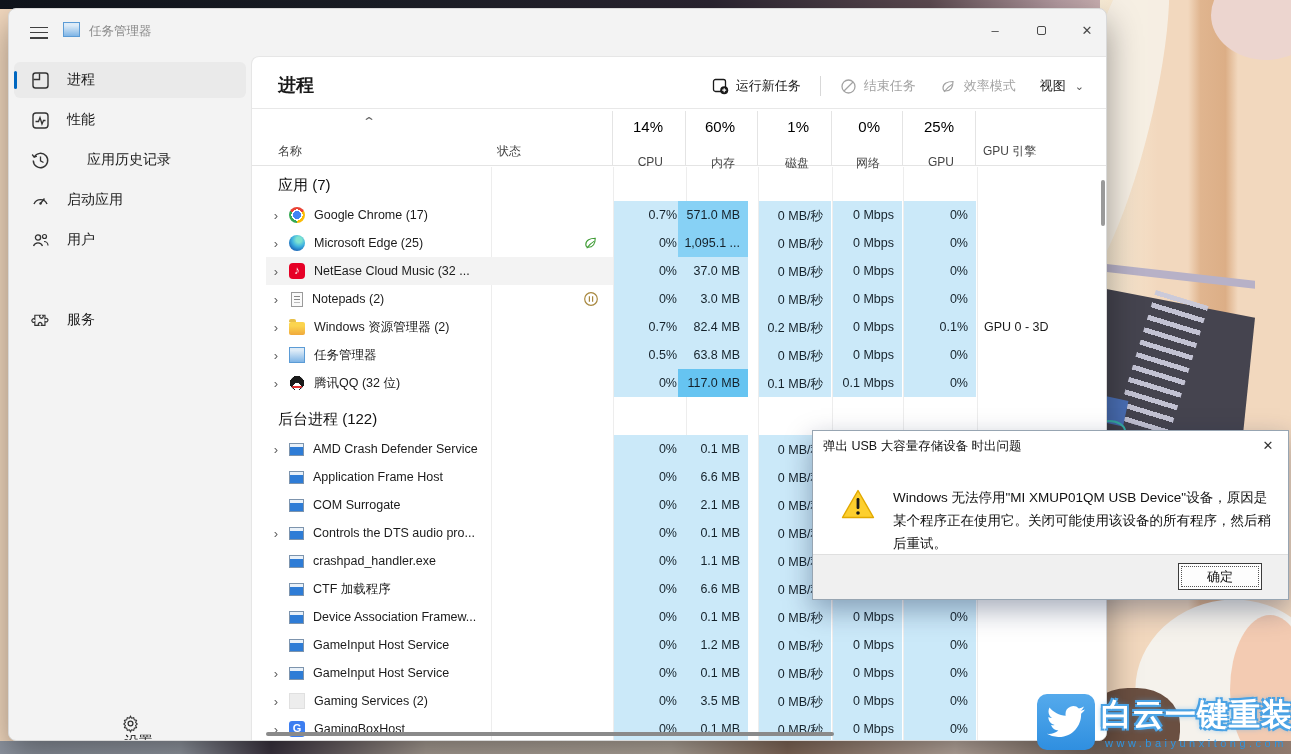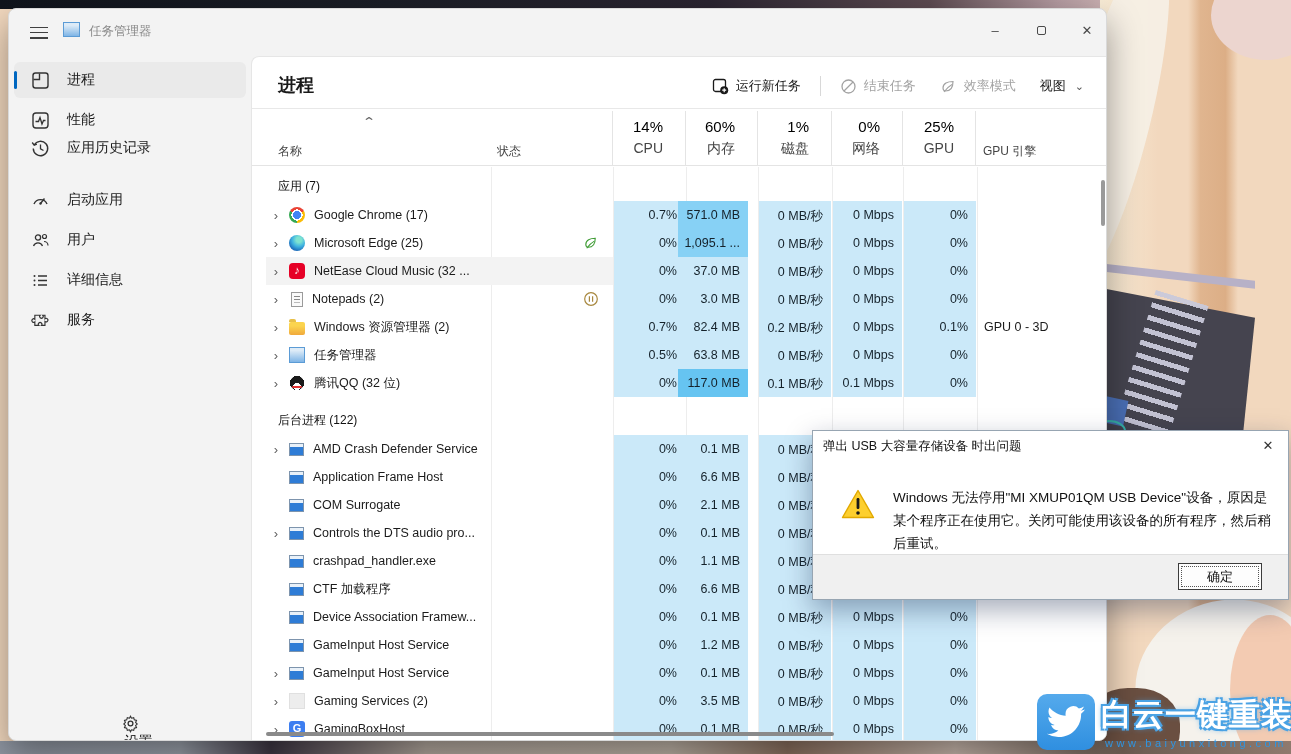--- a/index.html
+++ b/index.html
@@ -67,28 +67,28 @@
 
   .hdr-sep { position:absolute; left:0; top:51px; width:100%; height:1px; background:#e8e8e8; }
 
   
   .colhead { position:absolute; left:0; top:52px; width:857px; height:57px; border-bottom:1px solid #e4e4e4; }
   .sort-chev { position:absolute; left:112px; top:6px; font-size:12px; color:#666; transform:scaleX(1.4); }
   .ch-name { position:absolute; left:26px; top:34px; font-size:12px; color:#454545; }
   .ch-status { position:absolute; left:245px; top:34px; font-size:12px; color:#454545; }
   .ch-num { position:absolute; top:9px; text-align:right; }
   .ch-num .pct { display:block; font-size:15px; color:#000; }
-  .ch-num .lbl { display:block; font-size:14px; color:#454545; margin-top:5px; }
+  .ch-num .lbl { display:block; font-size:12px; color:#454545; margin-top:20px; }
   .ch-engine { position:absolute; left:731px; top:34px; font-size:12px; color:#454545; }
   .ch-vline { position:absolute; top:2px; height:54px; width:1px; background:#e4e4e4; }
 
   
   .tbody { position:absolute; left:14px; top:110px; width:836px; height:622px; overflow:hidden; }
   .grid-line { position:absolute; top:0; bottom:0; width:1px; background:#ededed; }
-  .group-h { position:relative; height:34px; display:flex; align-items:flex-end; padding:1px 0 6px 12px; font-size:12px; color:#111; }
+  .group-h { position:relative; height:34px; display:flex; align-items:flex-end; padding:1px 0 6px 12px; font-size:15px; color:#111; }
   .group-h.second { margin-top:8px; height:30px; }
   .prow { position:relative; height:28px; }
   .cell { position:absolute; top:0; height:28px; font-size:12.5px; color:#1b1b1b; }
   .c-name { left:0; width:225px; display:flex; align-items:center; }
   .c-status { left:225px; width:122px; }
   .prow.hover .c-name, .prow.hover .c-status { background:#f3f3f3; }
   .chev { width:20px; text-align:center; font-size:13px; color:#5f5f5f; flex:0 0 auto; }
   .nochev { width:20px; flex:0 0 auto; }
   .pic { position:relative; width:16px; height:16px; margin:0 9px 0 3px; flex:0 0 auto; }
   .pname { white-space:nowrap; overflow:hidden; }
@@ -191,21 +191,21 @@
     </div>
     <div class="side-item" style="top:47px;">
       <span class="side-ic">
           <svg viewBox="0 0 19 19">
             <rect x="2" y="2" width="15" height="15" rx="3" fill="none" stroke="#333" stroke-width="1.4"></rect>
             <path d="M4.5 10.5 L7.5 10.5 9 6.5 11 13 12.5 9.5 14.5 9.5" fill="none" stroke="#333" stroke-width="1.3"></path>
           </svg>
         </span>
       <span class="side-label">性能</span>
     </div>
-    <div class="side-item" style="top:75px;">
+    <div class="side-item" style="top:87px;gap:20px;">
       <span class="side-ic">
           <svg viewBox="0 0 19 19">
             <path d="M3.2 6 A7.2 7.2 0 1 1 2.3 9.5" fill="none" stroke="#333" stroke-width="1.4"></path>
             <path d="M1.2 3.5 L3.2 6.2 5.9 5.2" fill="none" stroke="#333" stroke-width="1.3"></path>
             <path d="M9.5 5.5 V9.8 L12.5 11.5" fill="none" stroke="#333" stroke-width="1.3"></path>
           </svg>
         </span>
       <span class="side-label">应用历史记录</span>
     </div>
     <div class="side-item" style="top:167px;">
@@ -221,31 +221,20 @@
     </div>
     <div class="side-item" style="top:127px;">
       <span class="side-ic">
           <svg viewBox="0 0 19 19">
             <path d="M3 13 A7 7 0 0 1 16 13" fill="none" stroke="#333" stroke-width="1.4"></path>
             <path d="M9.5 12.5 L13.5 7.5" stroke="#333" stroke-width="1.4"></path>
             <circle cx="9.5" cy="12.5" r="1.2" fill="#333"></circle>
           </svg>
         </span>
       <span class="side-label">启动应用</span>
-    </div>
-    <div class="side-item" style="top:207px;">
-      <span class="side-ic">
-          <svg viewBox="0 0 19 19">
-            <circle cx="3.5" cy="5" r="1" fill="#333"></circle>
-            <circle cx="3.5" cy="9.5" r="1" fill="#333"></circle>
-            <circle cx="3.5" cy="14" r="1" fill="#333"></circle>
-            <path d="M7 5 H16 M7 9.5 H16 M7 14 H16" stroke="#333" stroke-width="1.3"></path>
-          </svg>
-        </span>
-      <span class="side-label">详细信息</span>
     </div>
     <div class="side-item" style="top:247px;">
       <span class="side-ic">
           <svg viewBox="0 0 19 19">
             <path d="M7 3.5 h2 a2 2 0 1 0 3 0 h2.5 v4 a2 2 0 1 1 0 3 v4.5 h-4 a2 2 0 1 0 -3 0 H3 v-4 a2 2 0 1 1 0-3 v-4.5 z" fill="none" stroke="#333" stroke-width="1.3" transform="translate(1.2,1.2) scale(.88)"></path>
           </svg>
         </span>
       <span class="side-label">服务</span>
     </div>
     <div class="side-item" style="top:659px;flex-direction:column;">

